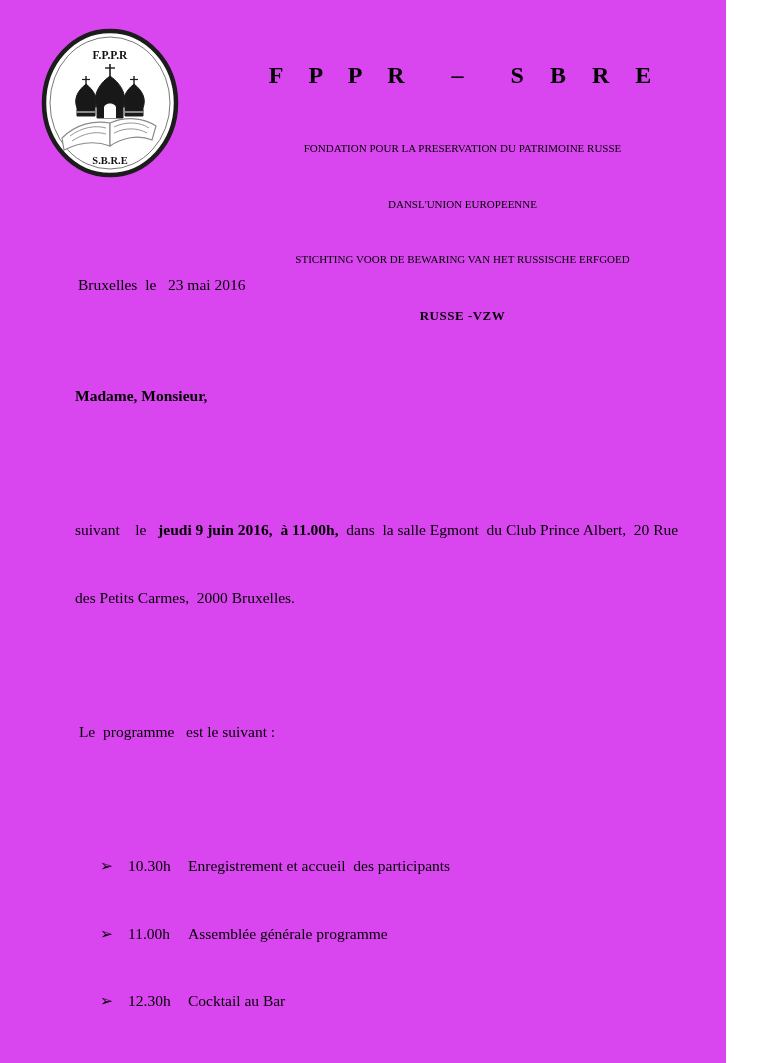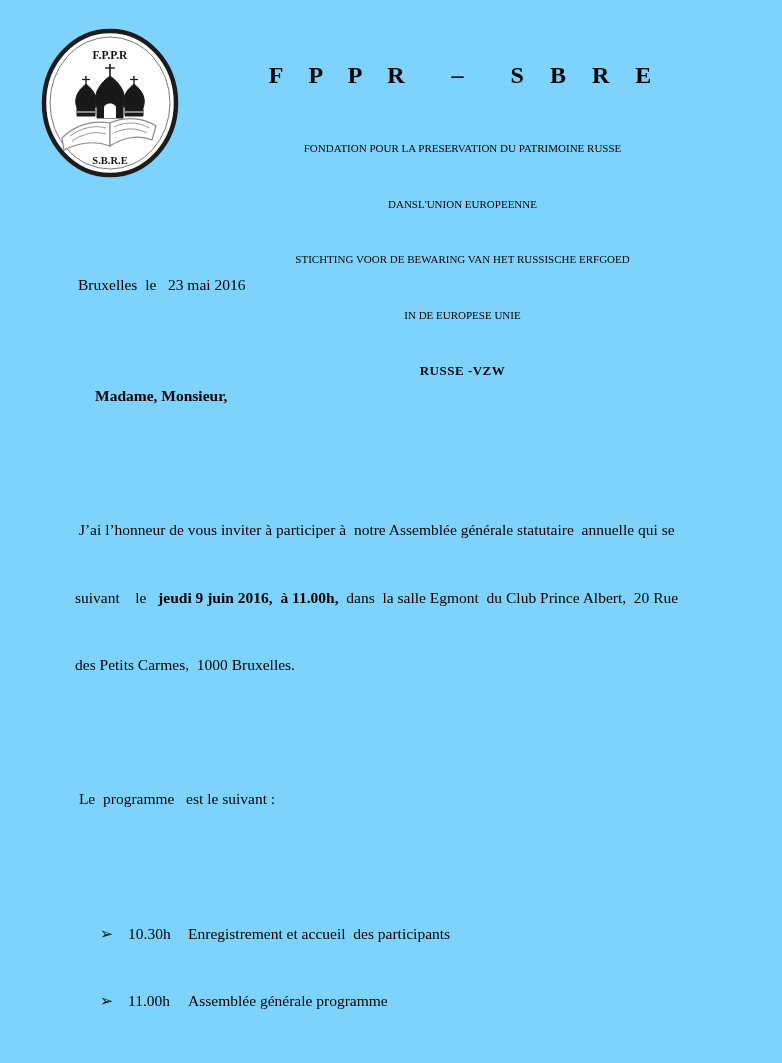--- a/index.html
+++ b/index.html
@@ -1,20 +1,20 @@
 <!DOCTYPE html>
 <html><head>
 <meta charset="utf-8">
 <style>
   html, body { margin: 0; padding: 0; background: #ffffff; }
   .page {
     position: relative;
-    width: 782px;
+    width: 726px;
     height: 1063px;
-    background: #7dd3fc;
+    background: #d946ef;
     color: #000000;
     font-family: "Liberation Serif", "DejaVu Serif", serif;
     overflow: hidden;
   }
   
   .logo-wrap {
     position: absolute;
     left: 36px;
     top: 26px;
     width: 148px;
@@ -51,21 +51,21 @@
   .letter-body {
     position: absolute;
     left: 75px;
     top: 207px;
     width: 648px;
     font-size: 15.5px;
     line-height: 22.4px;
     white-space: pre-wrap;
   }
   .dateline { margin-left: 3px; }
-  .salutation { font-weight: bold; margin-top: 21px; margin-left: 20px; }
+  .salutation { font-weight: bold; margin-top: 21px; }
   .intro-line { }
   .highlight { font-weight: bold; }
   .programme { margin: 0; padding: 0; list-style: none; }
   .prog-row { display: flex; padding-left: 25px; }
   .prog-arrow { width: 28px; flex: none; }
   .prog-time { width: 60px; flex: none; }
 </style>
 </head>
 <body>
 
@@ -105,34 +105,32 @@
       </g>
       <text x="74" y="138" text-anchor="middle" font-family="Liberation Serif, serif" font-size="10.5" font-weight="bold" fill="#111111">S.B.R.E</text>
     </svg>
   </div>
 
   <div class="header-text">
     <div class="header-title">F P P R  –  S B R E</div>
     <div class="org-line">FONDATION POUR LA PRESERVATION DU PATRIMOINE RUSSE</div>
     <div class="org-line">DANSL'UNION EUROPEENNE</div>
     <div class="org-line">STICHTING VOOR DE BEWARING VAN HET RUSSISCHE ERFGOED</div>
-    <div class="org-line">IN DE EUROPESE UNIE</div>
     <div class="legal-form">RUSSE -VZW</div>
   </div>
 
   <div class="letter-body">
 
     <div class="dateline">Bruxelles  le   23 mai 2016</div>
 
     <div class="salutation">Madame, Monsieur,</div>
 
     <div class="intro-paragraph">
-      <div class="intro-line"> J’ai l’honneur de vous inviter à participer à  notre Assemblée générale statutaire  annuelle qui se</div>
       <div class="intro-line"><span>suivant    le   </span><span class="highlight">jeudi 9 juin 2016,  à 11.00h,</span><span>  dans  la salle Egmont  du Club Prince Albert,  20 Rue</span></div>
-      <div class="intro-line">des Petits Carmes,  1000 Bruxelles.</div>
+      <div class="intro-line">des Petits Carmes,  2000 Bruxelles.</div>
     </div>
 
     <div> Le  programme   est le suivant :</div>
 
     <ul class="programme">
       <li class="prog-row">
         <span class="prog-arrow">➢</span>
         <span class="prog-time">10.30h</span>
         <span>Enregistrement et accueil  des participants</span>
       </li>

